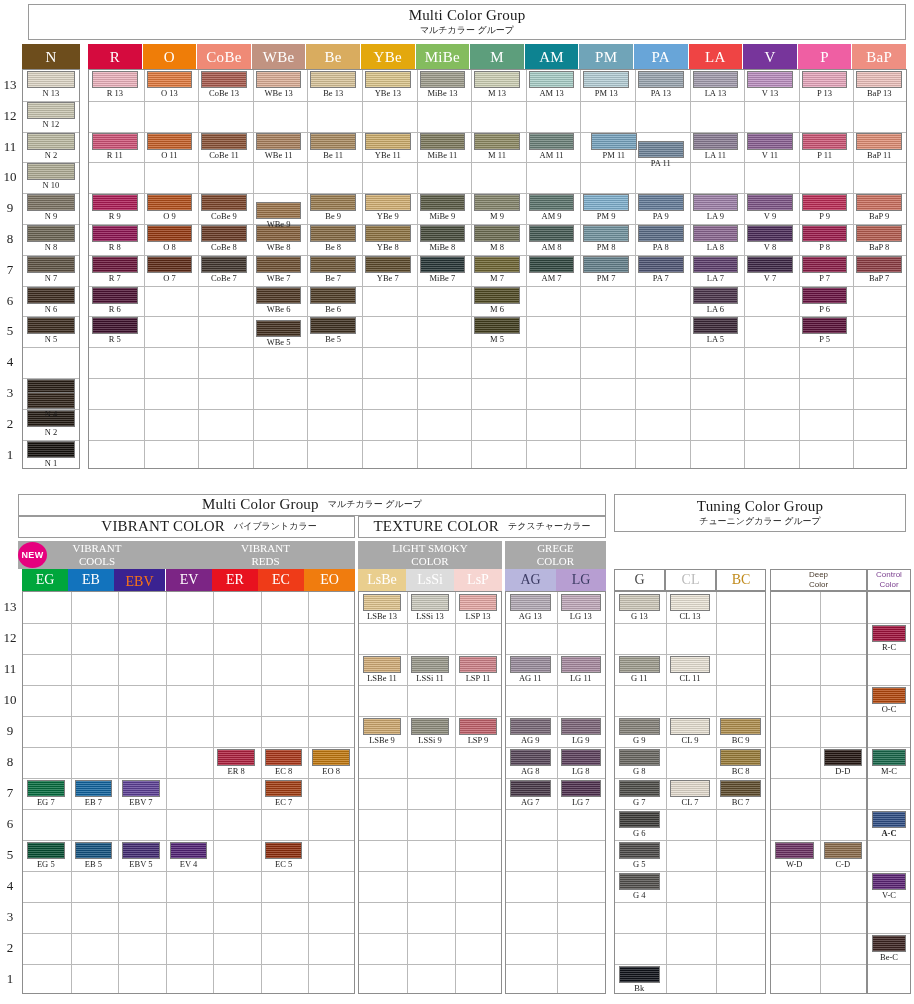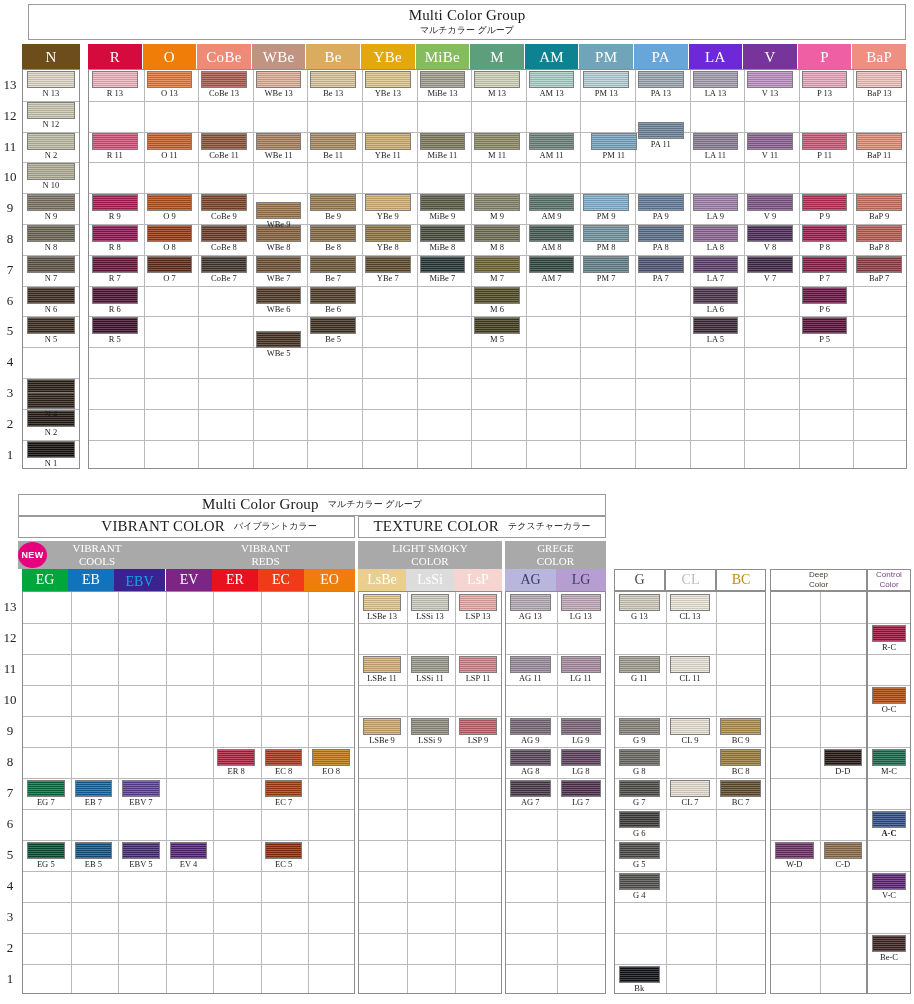--- a/index.html
+++ b/index.html
@@ -123,21 +123,21 @@
     <div class="famhead" style="left:142.6px;top:44px;width:53.6px;background:#ef7d08;">O</div>
     <div class="famhead" style="left:197.2px;top:44px;width:53.6px;background:#ef8a76;">CoBe</div>
     <div class="famhead" style="left:251.8px;top:44px;width:53.6px;background:#c19381;">WBe</div>
     <div class="famhead" style="left:306.4px;top:44px;width:53.6px;background:#d9ac5f;">Be</div>
     <div class="famhead" style="left:361px;top:44px;width:53.6px;background:#e3a80d;">YBe</div>
     <div class="famhead" style="left:415.6px;top:44px;width:53.6px;background:#84bc5e;">MiBe</div>
     <div class="famhead" style="left:470.2px;top:44px;width:53.6px;background:#5d9e7c;">M</div>
     <div class="famhead" style="left:524.8px;top:44px;width:53.6px;background:#0d8391;">AM</div>
     <div class="famhead" style="left:579.4000000000001px;top:44px;width:53.6px;background:#70a4b8;">PM</div>
     <div class="famhead" style="left:634px;top:44px;width:53.6px;background:#68a5d8;">PA</div>
-    <div class="famhead" style="left:688.6px;top:44px;width:53.6px;background:#6d28d9;">LA</div>
+    <div class="famhead" style="left:688.6px;top:44px;width:53.6px;background:#ef4444;">LA</div>
     <div class="famhead" style="left:743.2px;top:44px;width:53.6px;background:#77359b;">V</div>
     <div class="famhead" style="left:797.8000000000001px;top:44px;width:53.6px;background:#ef5fa3;">P</div>
     <div class="famhead" style="left:852.4px;top:44px;width:53.6px;background:#ee8f82;">BaP</div>
     <div class="rownum" style="left:0px;top:77px;">13</div>
     <div class="rownum" style="left:0px;top:107.8px;">12</div>
     <div class="rownum" style="left:0px;top:138.6px;">11</div>
     <div class="rownum" style="left:0px;top:169.4px;">10</div>
     <div class="rownum" style="left:0px;top:200.2px;">9</div>
     <div class="rownum" style="left:0px;top:231px;">8</div>
     <div class="rownum" style="left:0px;top:261.8px;">7</div>
@@ -302,21 +302,21 @@
       <div class="lbl">CoBe 9</div>
     </div>
     <div class="sw" style="left:201.2px;top:132.6px;width:45.6px;">
       <div class="chip" style="height:17px;background-color:#8a5236;"></div>
       <div class="lbl">CoBe 11</div>
     </div>
     <div class="sw" style="left:201.2px;top:71px;width:45.6px;">
       <div class="chip" style="height:17px;background-color:#a85a4d;"></div>
       <div class="lbl">CoBe 13</div>
     </div>
-    <div class="sw" style="left:255.8px;top:331px;width:45.6px;">
+    <div class="sw" style="left:255.8px;top:320px;width:45.6px;">
       <div class="chip" style="height:17px;background-color:#43301f;"></div>
       <div class="lbl">WBe 5</div>
     </div>
     <div class="sw" style="left:255.8px;top:286.6px;width:45.6px;">
       <div class="chip" style="height:17px;background-color:#4e3724;"></div>
       <div class="lbl">WBe 6</div>
     </div>
     <div class="sw" style="left:255.8px;top:255.8px;width:45.6px;">
       <div class="chip" style="height:17px;background-color:#6d4f31;"></div>
       <div class="lbl">WBe 7</div>
@@ -478,21 +478,21 @@
       <div class="lbl">PA 7</div>
     </div>
     <div class="sw" style="left:638px;top:225px;width:45.6px;">
       <div class="chip" style="height:17px;background-color:#5a6c86;"></div>
       <div class="lbl">PA 8</div>
     </div>
     <div class="sw" style="left:638px;top:194.2px;width:45.6px;">
       <div class="chip" style="height:17px;background-color:#637b99;"></div>
       <div class="lbl">PA 9</div>
     </div>
-    <div class="sw" style="left:638px;top:122px;width:45.6px;">
+    <div class="sw" style="left:638px;top:141px;width:45.6px;">
       <div class="chip" style="height:17px;background-color:#6d8399;"></div>
       <div class="lbl">PA 11</div>
     </div>
     <div class="sw" style="left:638px;top:71px;width:45.6px;">
       <div class="chip" style="height:17px;background-color:#9aa5b0;"></div>
       <div class="lbl">PA 13</div>
     </div>
     <div class="sw" style="left:692.6px;top:317.4px;width:45.6px;">
       <div class="chip" style="height:17px;background-color:#3a2736;"></div>
       <div class="lbl">LA 5</div>
@@ -585,20 +585,24 @@
       <div class="chip" style="height:17px;background-color:#e08d74;"></div>
       <div class="lbl">BaP 11</div>
     </div>
     <div class="sw" style="left:856.4px;top:71px;width:45.6px;">
       <div class="chip" style="height:17px;background-color:#eec1bc;"></div>
       <div class="lbl">BaP 13</div>
     </div>
     <div class="band inline" style="position:absolute;left:18px;top:494px;width:588px;height:22px;">
       <span class="en">Multi Color Group</span>
       <span class="jp">マルチカラー グループ</span>
+    </div>
+    <div class="band stacked" style="position:absolute;left:614px;top:494px;width:292px;height:38px;">
+      <div class="en">Tuning Color Group</div>
+      <div class="jp">チューニングカラー グループ</div>
     </div>
     <div class="band inline" style="position:absolute;left:18px;top:516px;width:337px;height:22px;padding-left:45px;">
       <span class="en">VIBRANT COLOR</span>
       <span class="jp">バイブラントカラー</span>
     </div>
     <div class="band inline" style="position:absolute;left:358px;top:516px;width:248px;height:22px;">
       <span class="en">TEXTURE COLOR</span>
       <span class="jp">テクスチャーカラー</span>
     </div>
     <div class="grayhead" style="left:18px;top:541px;width:158px;height:28px;">
@@ -621,21 +625,21 @@
     </div>
     <div class="grayhead" style="left:505px;top:541px;width:101px;height:28px;">
       <div>
         <div>GREGE</div>
         <div>COLOR</div>
       </div>
     </div>
     <div class="newbadge" style="left:18px;top:542px;width:29px;height:26px;">NEW</div>
     <div class="miniHead" style="left:22px;top:569px;width:46px;height:22px;background:#00a63c;color:#ffffff;border-color:#00a63c;">EG</div>
     <div class="miniHead" style="left:68px;top:569px;width:46px;height:22px;background:#1273bd;color:#ffffff;border-color:#1273bd;">EB</div>
-    <div class="miniHead" style="left:114px;top:569px;width:51px;height:25px;background:#3a2291;color:#0ea5e9;border-color:#3a2291;">EBV</div>
+    <div class="miniHead" style="left:114px;top:569px;width:51px;height:25px;background:#3a2291;color:#f97316;border-color:#3a2291;">EBV</div>
     <div class="miniHead" style="left:166px;top:569px;width:46px;height:22px;background:#7c2585;color:#ffffff;border-color:#7c2585;">EV</div>
     <div class="miniHead" style="left:212px;top:569px;width:46px;height:22px;background:#e8121f;color:#ffffff;border-color:#e8121f;">ER</div>
     <div class="miniHead" style="left:258px;top:569px;width:46px;height:22px;background:#ef3b18;color:#ffffff;border-color:#ef3b18;">EC</div>
     <div class="miniHead" style="left:304px;top:569px;width:51px;height:22px;background:#f07c0e;color:#ffffff;border-color:#f07c0e;">EO</div>
     <div class="miniHead" style="left:358px;top:569px;width:48px;height:22px;background:#e9ce8e;color:#ffffff;border-color:#e9ce8e;">LsBe</div>
     <div class="miniHead" style="left:406px;top:569px;width:48px;height:22px;background:#dcdcdc;color:#ffffff;border-color:#dcdcdc;">LsSi</div>
     <div class="miniHead" style="left:454px;top:569px;width:48px;height:22px;background:#f6d5d1;color:#ffffff;border-color:#f6d5d1;">LsP</div>
     <div class="miniHead" style="left:505px;top:569px;width:51px;height:22px;background:#b8b6dd;color:#3b3b63;border-color:#b8b6dd;">AG</div>
     <div class="miniHead" style="left:556px;top:569px;width:50px;height:22px;background:#b79ed2;color:#3b3b63;border-color:#b79ed2;">LG</div>
     <div class="rownum" style="left:0px;top:599px;">13</div>

